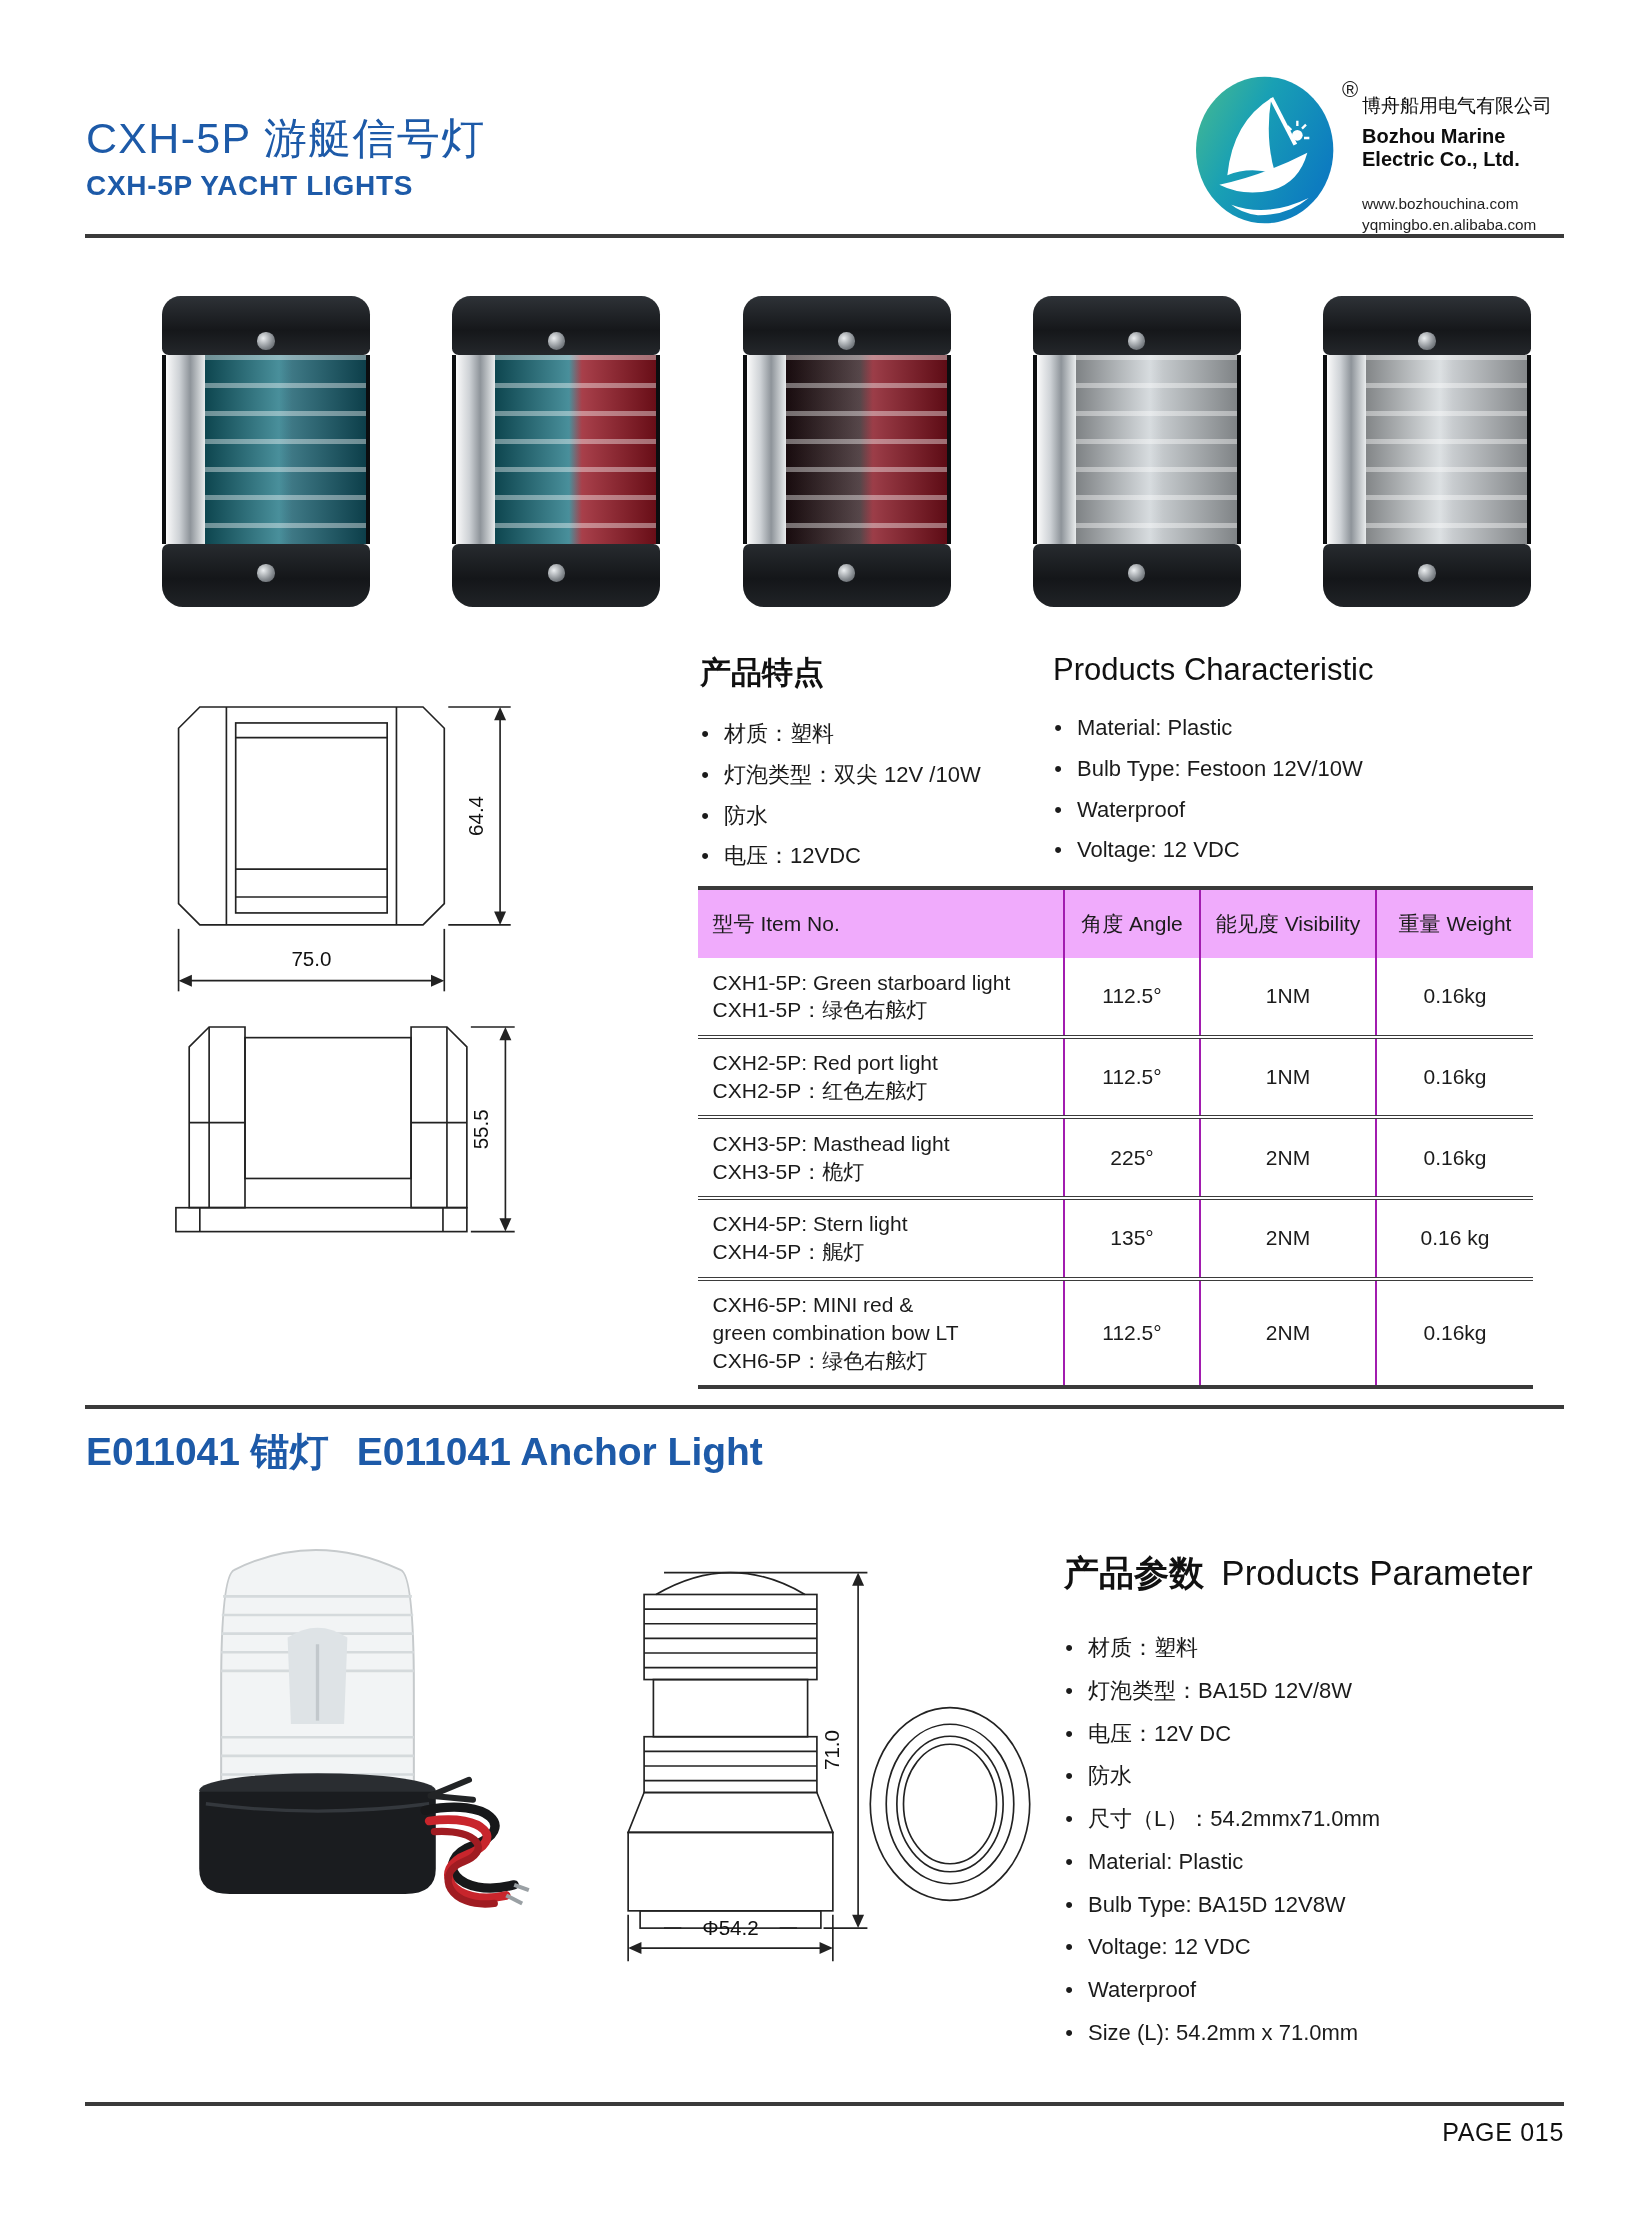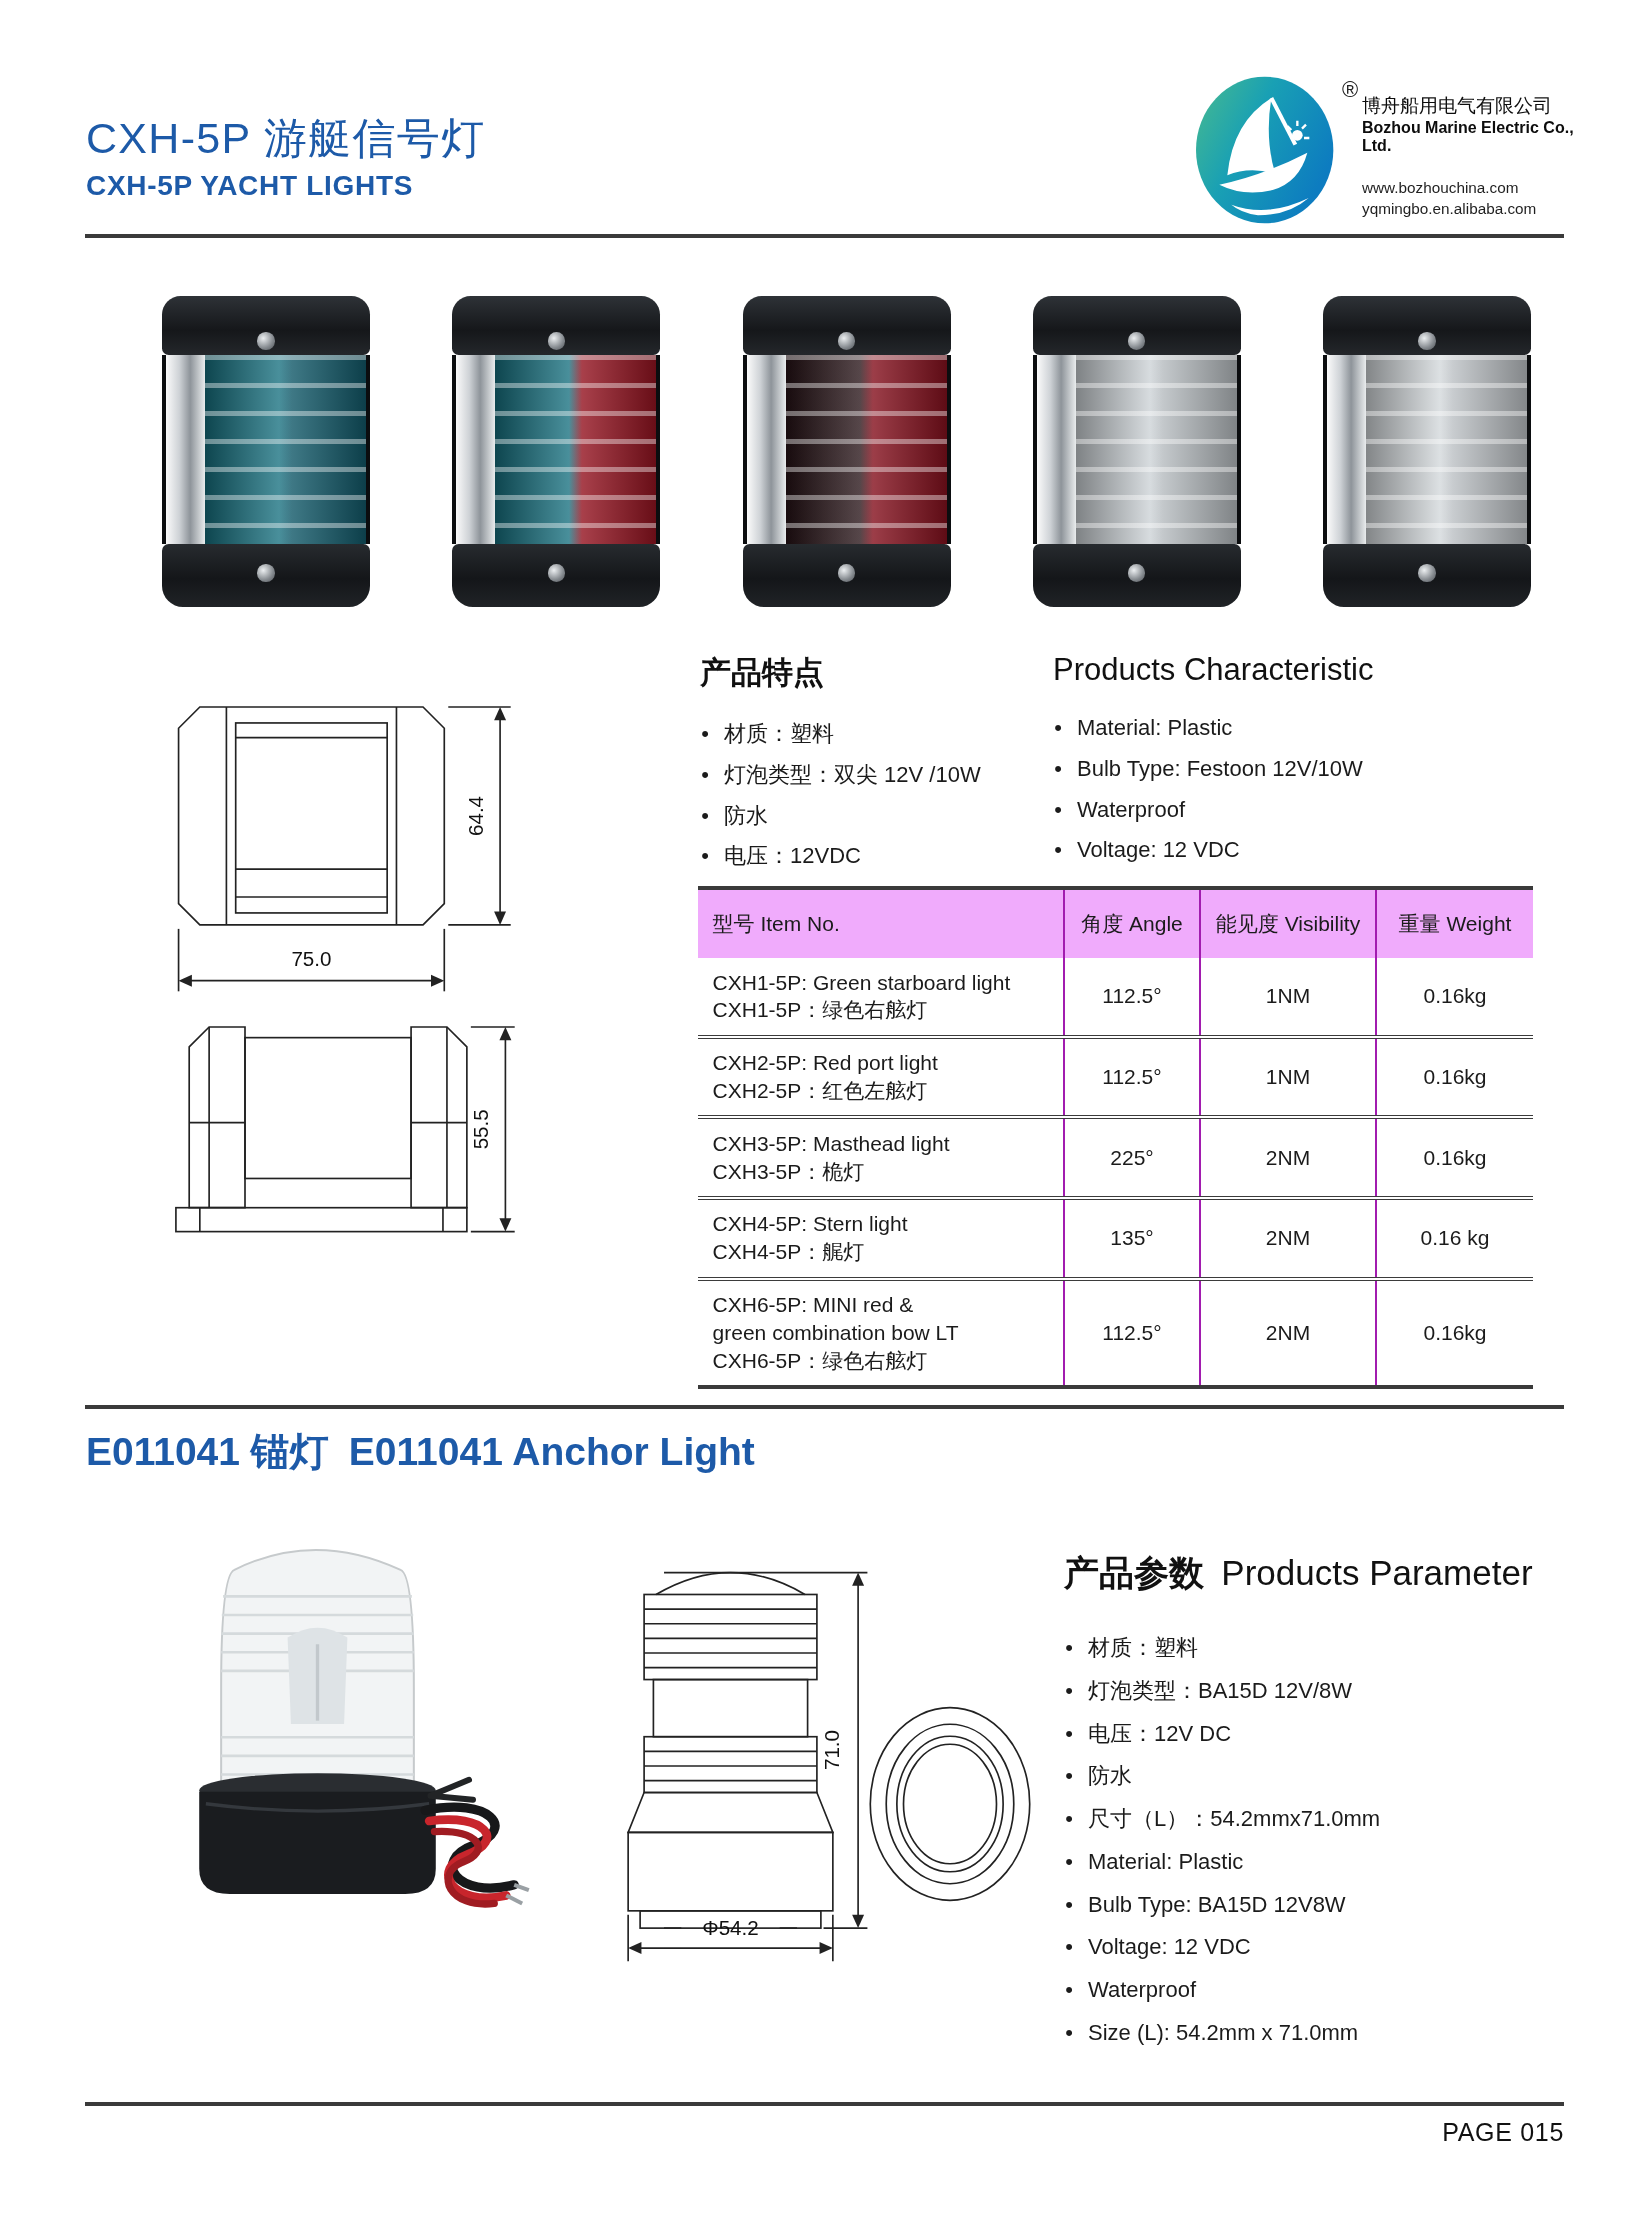--- a/index.html
+++ b/index.html
@@ -10,21 +10,21 @@
   .rule-mid{top:1405px;}
   .rule-bottom{top:2102px;}
 
   
   .title-zh{position:absolute;left:86px;top:110px;font-size:43px;font-weight:normal;color:#1d5aa8;letter-spacing:1.3px;}
   .title-en{position:absolute;left:86px;top:170px;font-size:28px;font-weight:bold;color:#1d5aa8;letter-spacing:0.7px;}
   .logo-svg{position:absolute;left:1194px;top:74px;width:144px;height:152px;}
   .reg-mark{position:absolute;left:1342px;top:77px;font-size:22px;color:#222;}
   .brand-text{position:absolute;left:1362px;top:93px;width:213px;}
   .co-zh{font-size:19px;font-weight:normal;color:#0d0d0d;}
-  .co-en{font-size:16px;font-weight:bold;color:#0d0d0d;}
+  .co-en{font-size:20px;font-weight:bold;color:#0d0d0d;margin-top:6px;}
   .url{font-size:15.3px;color:#1f1f1f;margin-top:24px;}
   .url + .url{margin-top:2.7px;}
 
   
   .photos{position:absolute;left:141px;top:291px;width:1411px;height:323px;display:flex;justify-content:space-between;}
   .photo{position:relative;width:250px;height:323px;background:#fff;}
   .light{position:absolute;left:21px;top:5.3px;width:208px;height:311px;display:flex;flex-direction:column;}
   .cap{height:59px;background:linear-gradient(180deg,#2e3237,#15171a 58%,#24272b);
        border-radius:18.6px 18.6px 6.7px 6.7px;position:relative;}
   .screw{position:absolute;left:50%;width:17.3px;height:17.3px;margin-left:-8.6px;border-radius:50%;
@@ -64,21 +64,21 @@
   .draw line,.draw rect,.draw polygon,.draw path,.draw ellipse{fill:none;stroke:#222;stroke-width:2.5;}
   .draw .arrow{fill:#222;stroke:none;}
   .draw text{font-size:31px;fill:#111;stroke:none;}
   .draw-a{left:152px;top:692px;width:372px;height:313px;}
   .draw-b{left:152px;top:1011px;width:372px;height:226px;}
   .draw-c{left:564px;top:1536px;width:333px;height:432px;}
   .draw-d{left:857px;top:1697px;width:186px;height:214px;}
 
   
   .anchor-heading{position:absolute;left:86px;top:1425px;font-size:39px;font-weight:bold;color:#1d5aa8;}
-  .anchor-heading .en{margin-left:20px;}
+  .anchor-heading .en{margin-left:28px;}
   .anchor-photo{position:absolute;left:98px;top:1518px;width:439px;height:412px;}
   .params{position:absolute;left:1064px;top:1550px;width:500px;}
   .params-h{font-size:35px;color:#111;margin:0 0 39px 0;}
   .params-h .zh{font-weight:bold;}
   .params-h .en{font-weight:normal;margin-left:17.3px;}
   .params ul.bullets li{margin-bottom:18.6px;}
 
   .page-num{position:absolute;right:86px;top:2118px;font-size:25px;color:#111;letter-spacing:0.7px;}
 </style>
 </head>

